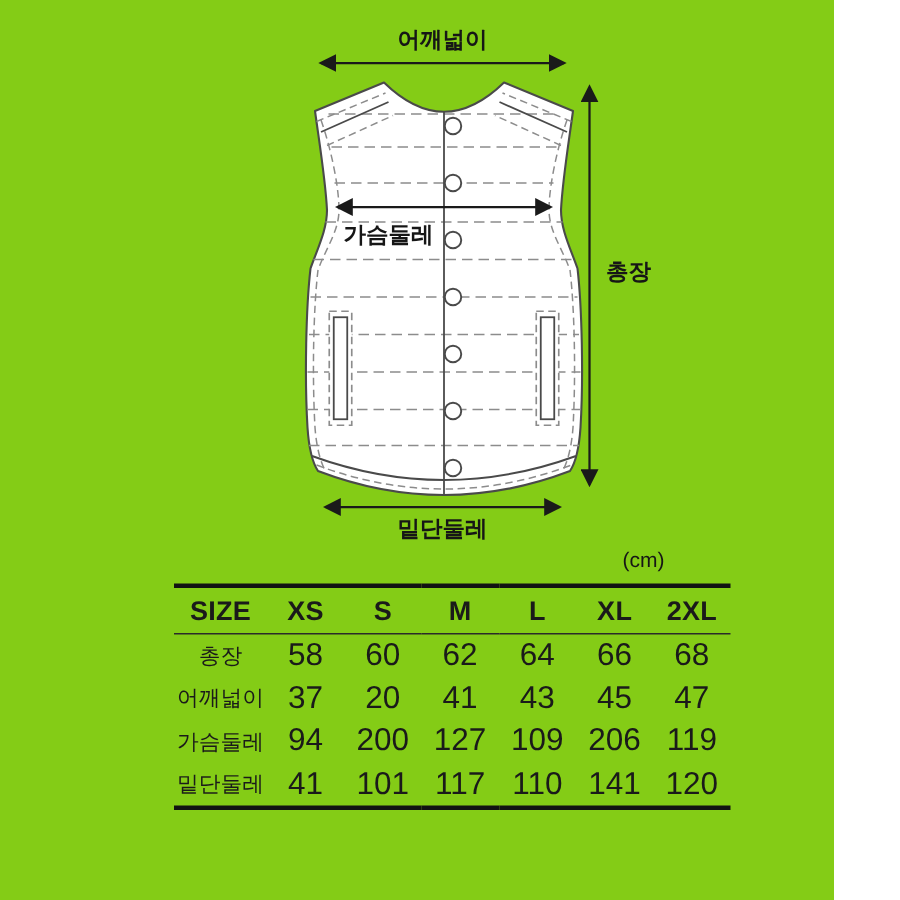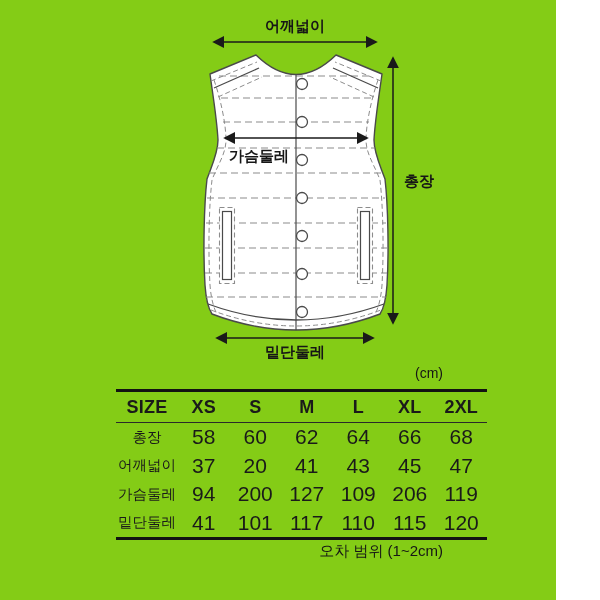--- a/index.html
+++ b/index.html
@@ -171,22 +171,21 @@
           <td>109</td>
           <td>206</td>
           <td>119</td>
         </tr>
         <tr>
           <th>밑단둘레</th>
           <td>41</td>
           <td>101</td>
           <td>117</td>
           <td>110</td>
-          <td>115</td>
+          <td>141</td>
           <td>120</td>
         </tr>
       </tbody>
     </table>
   </div>
 
-  <div class="tolerance-note">오차 범위 (1~2cm)</div>
 
 </div>
 
 </body></html>

